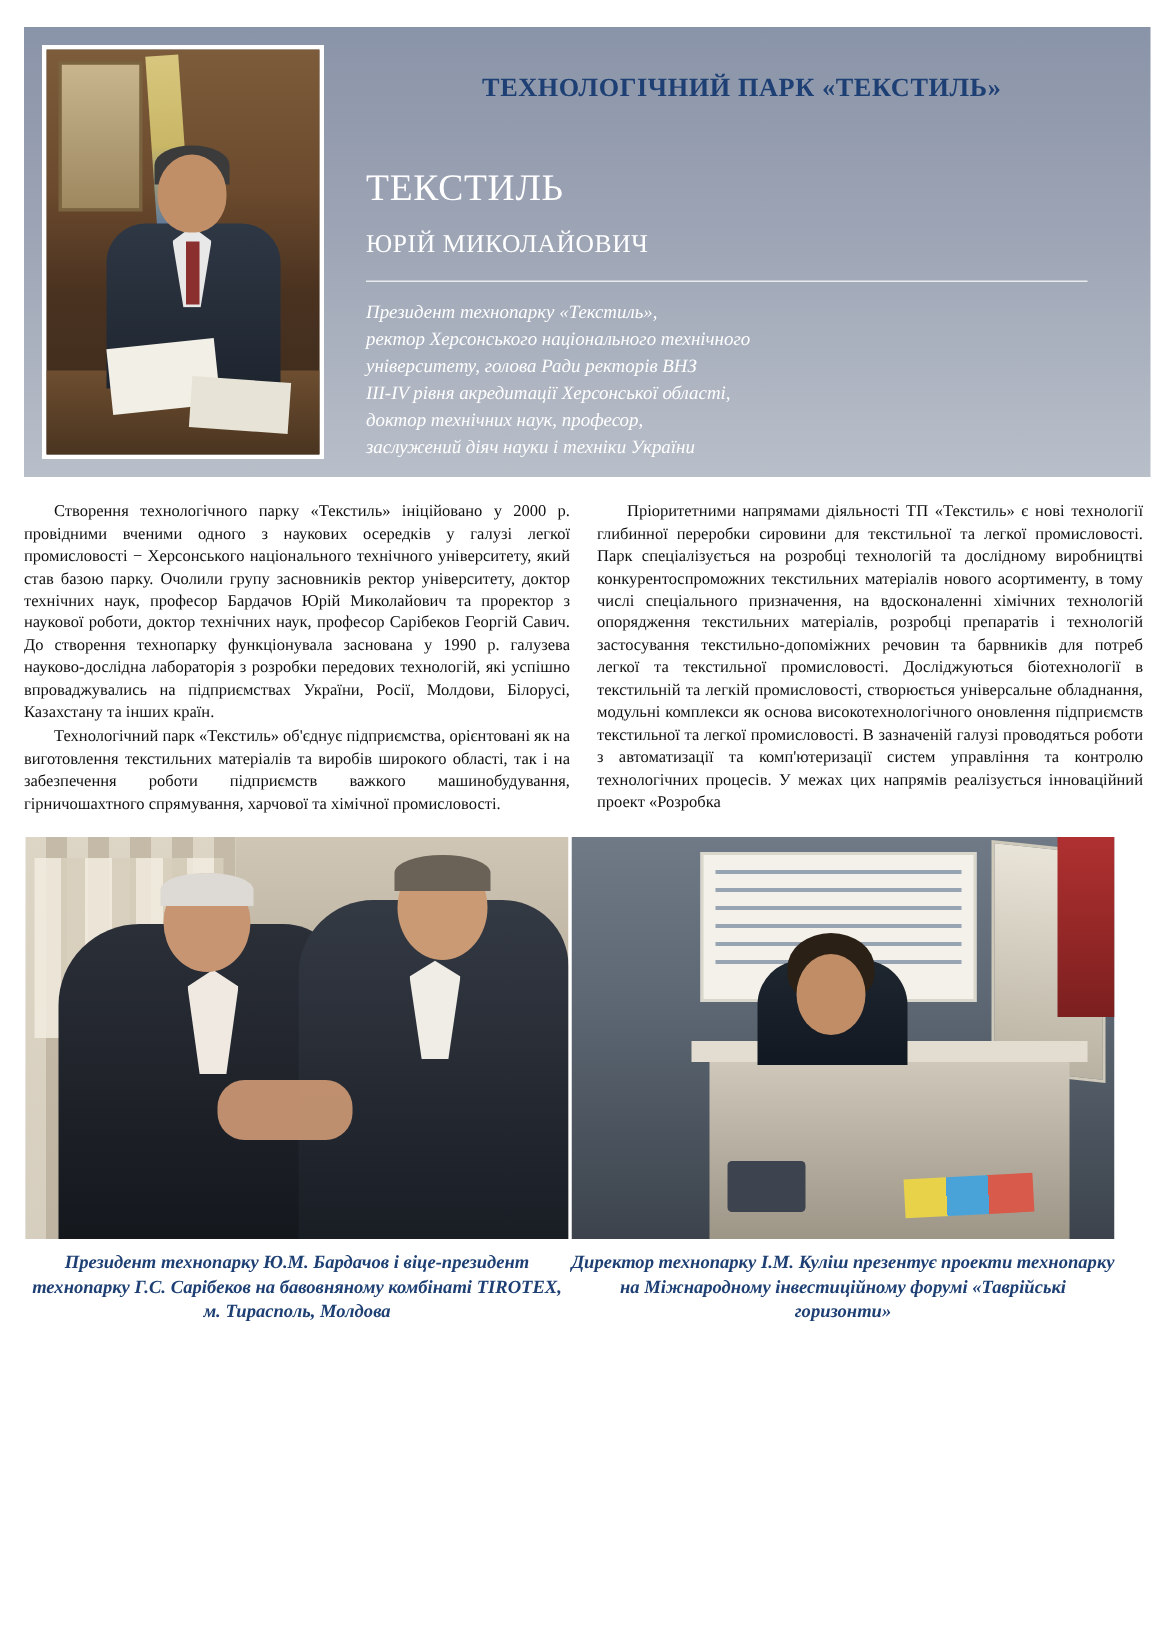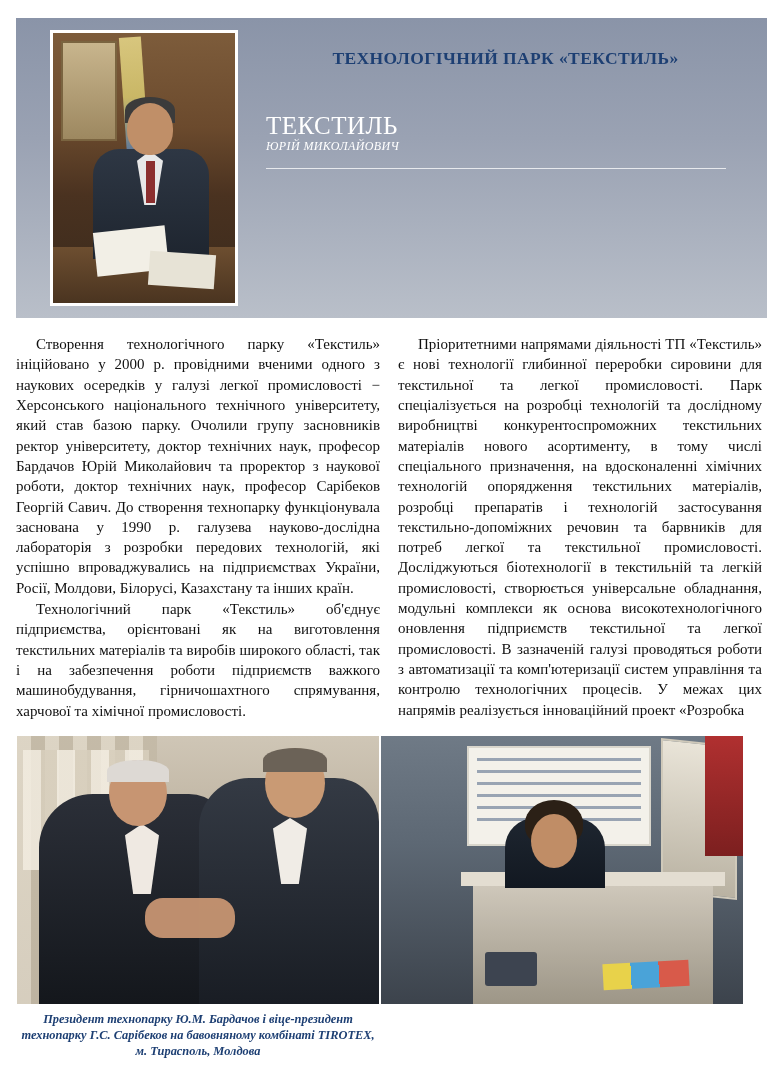--- a/index.html
+++ b/index.html
@@ -22,21 +22,20 @@
     padding: 18px 16px 0 16px;
   }
 
   
   .header {
     position: relative;
     height: 300px;
     background: linear-gradient(180deg, #8a94a8 0%, #9aa2b3 40%, #b9bfc9 100%);
     display: flex;
     overflow: hidden;
-    padding-left: 22px;
   }
   .header-photo-wrap {
     width: 212px;
     flex: 0 0 212px;
     padding: 12px;
     box-sizing: border-box;
   }
   .header-photo {
     width: 188px;
     height: 276px;
@@ -127,25 +126,24 @@
     margin: 8px 0 0 0;
   }
   .person-surname {
     margin-top: 44px;
     font-size: 25px;
     letter-spacing: .5px;
     color: #ffffff;
     line-height: 1.05;
   }
   .person-name {
-    font-size: 12px;
+    font-size: 17px;
     letter-spacing: .4px;
     color: #ffffff;
-    margin-top: 0;
-    font-style: italic;
+    margin-top: 14px;
   }
   .rule {
     margin: 14px 0 12px 0;
     height: 1px;
     background: rgba(255,255,255,.75);
     width: 96%;
   }
   .person-desc {
     font-style: italic;
     font-size: 12.6px;
@@ -155,21 +153,21 @@
 
   
   .columns {
     display: flex;
     gap: 18px;
     margin-top: 16px;
   }
   .col {
     width: 364px;
     flex: 0 0 364px;
-    font-size: 15px;
+    font-size: 11px;
     line-height: 1.355;
     text-align: justify;
     color: #101010;
     hyphens: auto;
   }
   .col p {
     margin: 0;
     text-indent: 20px;
   }
   .col p + p { margin-top: 1px; }
@@ -344,20 +342,26 @@
         <div class="ph-paper"></div>
         <div class="ph-paper2"></div>
       </div>
     </div>
 
     <div class="header-text">
       <div class="park-title">ТЕХНОЛОГІЧНИЙ ПАРК «ТЕКСТИЛЬ»</div>
       <div class="person-surname">ТЕКСТИЛЬ</div>
       <div class="person-name">ЮРІЙ МИКОЛАЙОВИЧ</div>
       <div class="rule"></div>
+      <div class="person-desc" style="white-space: pre-line;">Президент технопарку «Текстиль»,
+ректор Херсонського національного технічного
+університету, голова Ради ректорів ВНЗ
+III-IV рівня акредитації Херсонської області,
+доктор технічних наук, професор,
+заслужений діяч науки і техніки України</div>
     </div>
   </div>
 
   <div class="columns">
     <div class="col">
       <p>Створення технологічного парку «Текстиль» ініційовано у 2000 р. провідними вченими одного з наукових осередків у галузі легкої промисловості − Херсонського національного технічного університету, який став базою парку. Очолили групу засновників ректор університету, доктор технічних наук, професор Бардачов Юрій Миколайович та проректор з наукової роботи, доктор технічних наук, професор Сарібеков Георгій Савич. До створення технопарку функціонувала заснована у 1990 р. галузева науково-дослідна лабораторія з розробки передових технологій, які успішно впроваджувались на підприємствах України, Росії, Молдови, Білорусі, Казахстану та інших країн.</p>
       <p>Технологічний парк «Текстиль» об'єднує підприємства, орієнтовані як на виготовлення текстильних матеріалів та виробів широкого області, так і на забезпечення роботи підприємств важкого машинобудування, гірничошахтного спрямування, харчової та хімічної промисловості.</p>
     </div>
     <div class="col">
       <p>Пріоритетними напрямами діяльності ТП «Текстиль» є нові технології глибинної переробки сировини для текстильної та легкої промисловості. Парк спеціалізується на розробці технологій та дослідному виробництві конкурентоспроможних текстильних матеріалів нового асортименту, в тому числі спеціального призначення, на вдосконаленні хімічних технологій опорядження текстильних матеріалів, розробці препаратів і технологій застосування текстильно-допоміжних речовин та барвників для потреб легкої та текстильної промисловості. Досліджуються біотехнології в текстильній та легкій промисловості, створюється універсальне обладнання, модульні комплекси як основа високотехнологічного оновлення підприємств текстильної та легкої промисловості. В зазначеній галузі проводяться роботи з автоматизації та комп'ютеризації систем управління та контролю технологічних процесів. У межах цих напрямів реалізується інноваційний проект «Розробка</p>
@@ -395,16 +399,17 @@
         <div class="side-screen"></div>
         <div class="banner"></div>
         <div class="podium"></div>
         <div class="podium-top"></div>
         <div class="w-body"></div>
         <div class="w-hair"></div>
         <div class="w-head"></div>
         <div class="laptop"></div>
         <div class="leaflets"></div>
       </div>
+      <div class="caption">Директор технопарку І.М. Куліш презентує проекти технопарку на Міжнародному інвестиційному форумі «Таврійські горизонти»</div>
     </div>
 
   </div>
 </div>
 
 </body></html>

